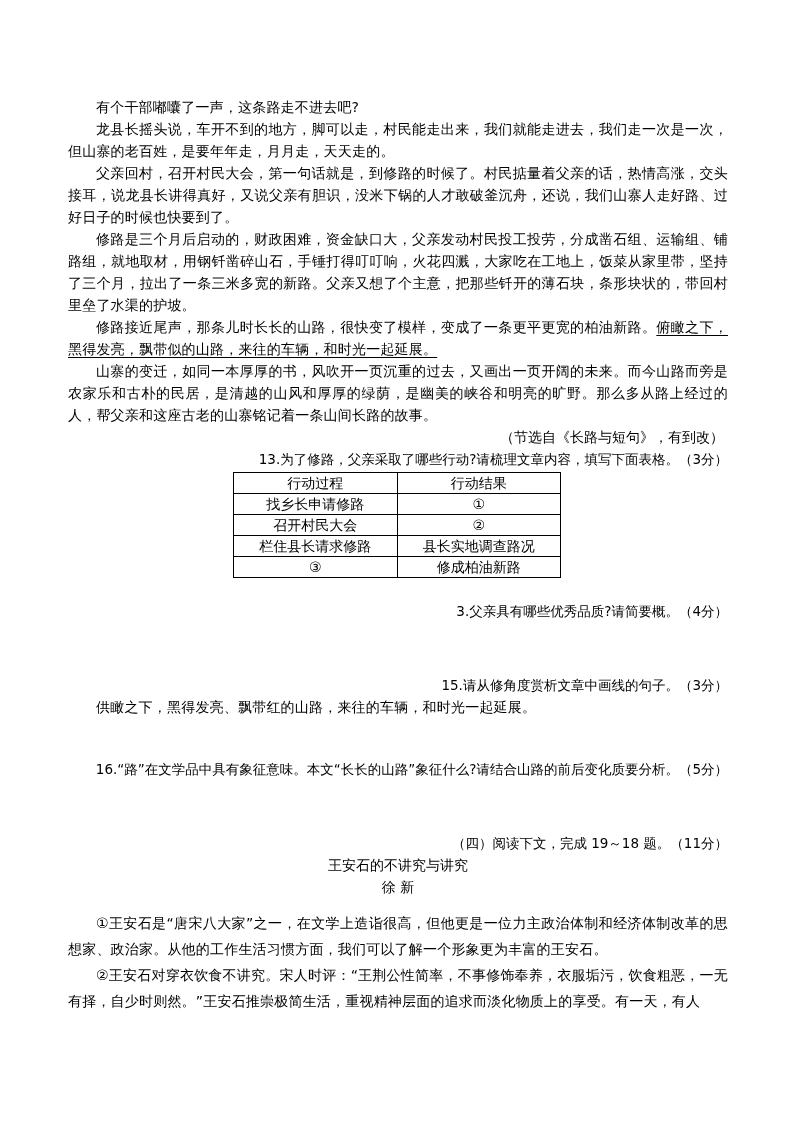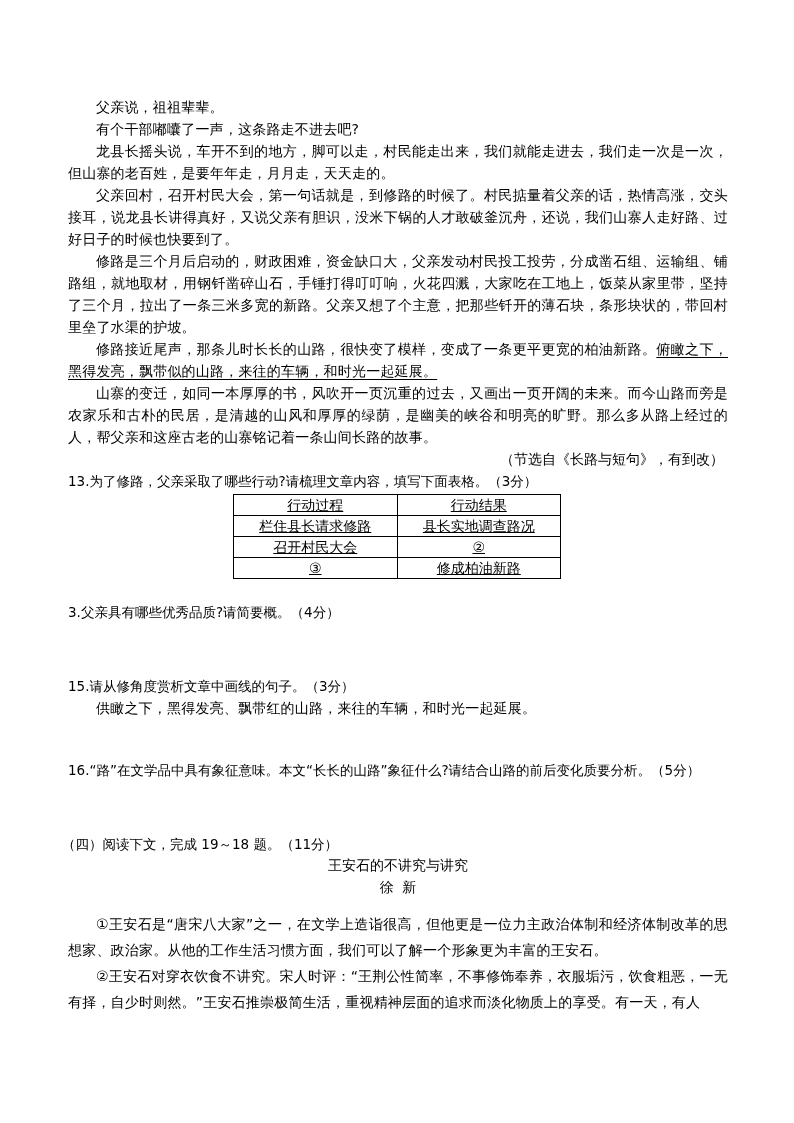--- a/index.html
+++ b/index.html
@@ -33,78 +33,80 @@
     .source {
       text-align: right;
       line-height: 22px;
       margin: 0;
       padding-right: 4px;
     }
     .q {
       margin: 0;
       line-height: 22px;
       font-size: 13.5px;
+      text-align: right;
     }
     table.t {
       border-collapse: collapse;
       margin-left: 165px;
       margin-top: 2px;
       width: 328px;
     }
     table.t td {
       border: 1px solid #000;
       text-align: center;
       height: 20px;
       padding: 0;
       font-size: 14px;
       line-height: 20px;
       width: 50%;
-      text-decoration: underline;
     }
     .center {
       text-align: center;
       line-height: 22px;
       margin: 0;
-      font-family: Liberation Mono, monospace;
     }
     .spacer-14 { height: 52px; }
     .spacer-15 { height: 40px; }
     .spacer-16 { height: 52px; }
   </style>
 </head>
 <body>
 
 <div class="page">
 
   <div>
-    <p class="p">父亲说，祖祖辈辈。</p>
     <p class="p">有个干部嘟囔了一声，这条路走不进去吧?</p>
     <p class="p">龙县长摇头说，车开不到的地方，脚可以走，村民能走出来，我们就能走进去，我们走一次是一次，但山寨的老百姓，是要年年走，月月走，天天走的。</p>
     <p class="p">父亲回村，召开村民大会，第一句话就是，到修路的时候了。村民掂量着父亲的话，热情高涨，交头接耳，说龙县长讲得真好，又说父亲有胆识，没米下锅的人才敢破釜沉舟，还说，我们山寨人走好路、过好日子的时候也快要到了。</p>
     <p class="p">修路是三个月后启动的，财政困难，资金缺口大，父亲发动村民投工投劳，分成凿石组、运输组、铺路组，就地取材，用钢钎凿碎山石，手锤打得叮叮响，火花四溅，大家吃在工地上，饭菜从家里带，坚持了三个月，拉出了一条三米多宽的新路。父亲又想了个主意，把那些钎开的薄石块，条形块状的，带回村里垒了水渠的护坡。</p>
     <p class="p"><span>修路接近尾声，那条儿时长长的山路，很快变了模样，变成了一条更平更宽的柏油新路。</span><span class="u">俯瞰之下，黑得发亮，飘带似的山路，来往的车辆，和时光一起延展。</span></p>
     <p class="p">山寨的变迁，如同一本厚厚的书，风吹开一页沉重的过去，又画出一页开阔的未来。而今山路而旁是农家乐和古朴的民居，是清越的山风和厚厚的绿荫，是幽美的峡谷和明亮的旷野。那么多从路上经过的人，帮父亲和这座古老的山寨铭记着一条山间长路的故事。</p>
     <p class="source">（节选自《长路与短句》，有到改）</p>
   </div>
 
   <div>
     <p class="q">13.为了修路，父亲采取了哪些行动?请梳理文章内容，填写下面表格。（3分）</p>
     <table class="t">
       <tbody>
           <tr>
         <td>行动过程</td>
         <td>行动结果</td>
       </tr>
       <tr>
-        <td>栏住县长请求修路</td>
-        <td>县长实地调查路况</td>
+        <td>找乡长申请修路</td>
+        <td>①</td>
       </tr>
       <tr>
         <td>召开村民大会</td>
         <td>②</td>
+      </tr>
+      <tr>
+        <td>栏住县长请求修路</td>
+        <td>县长实地调查路况</td>
       </tr>
       <tr>
         <td>③</td>
         <td>修成柏油新路</td>
       </tr>
     </tbody>
       </table>
   </div>
 
   <div style="height:22px"></div>

